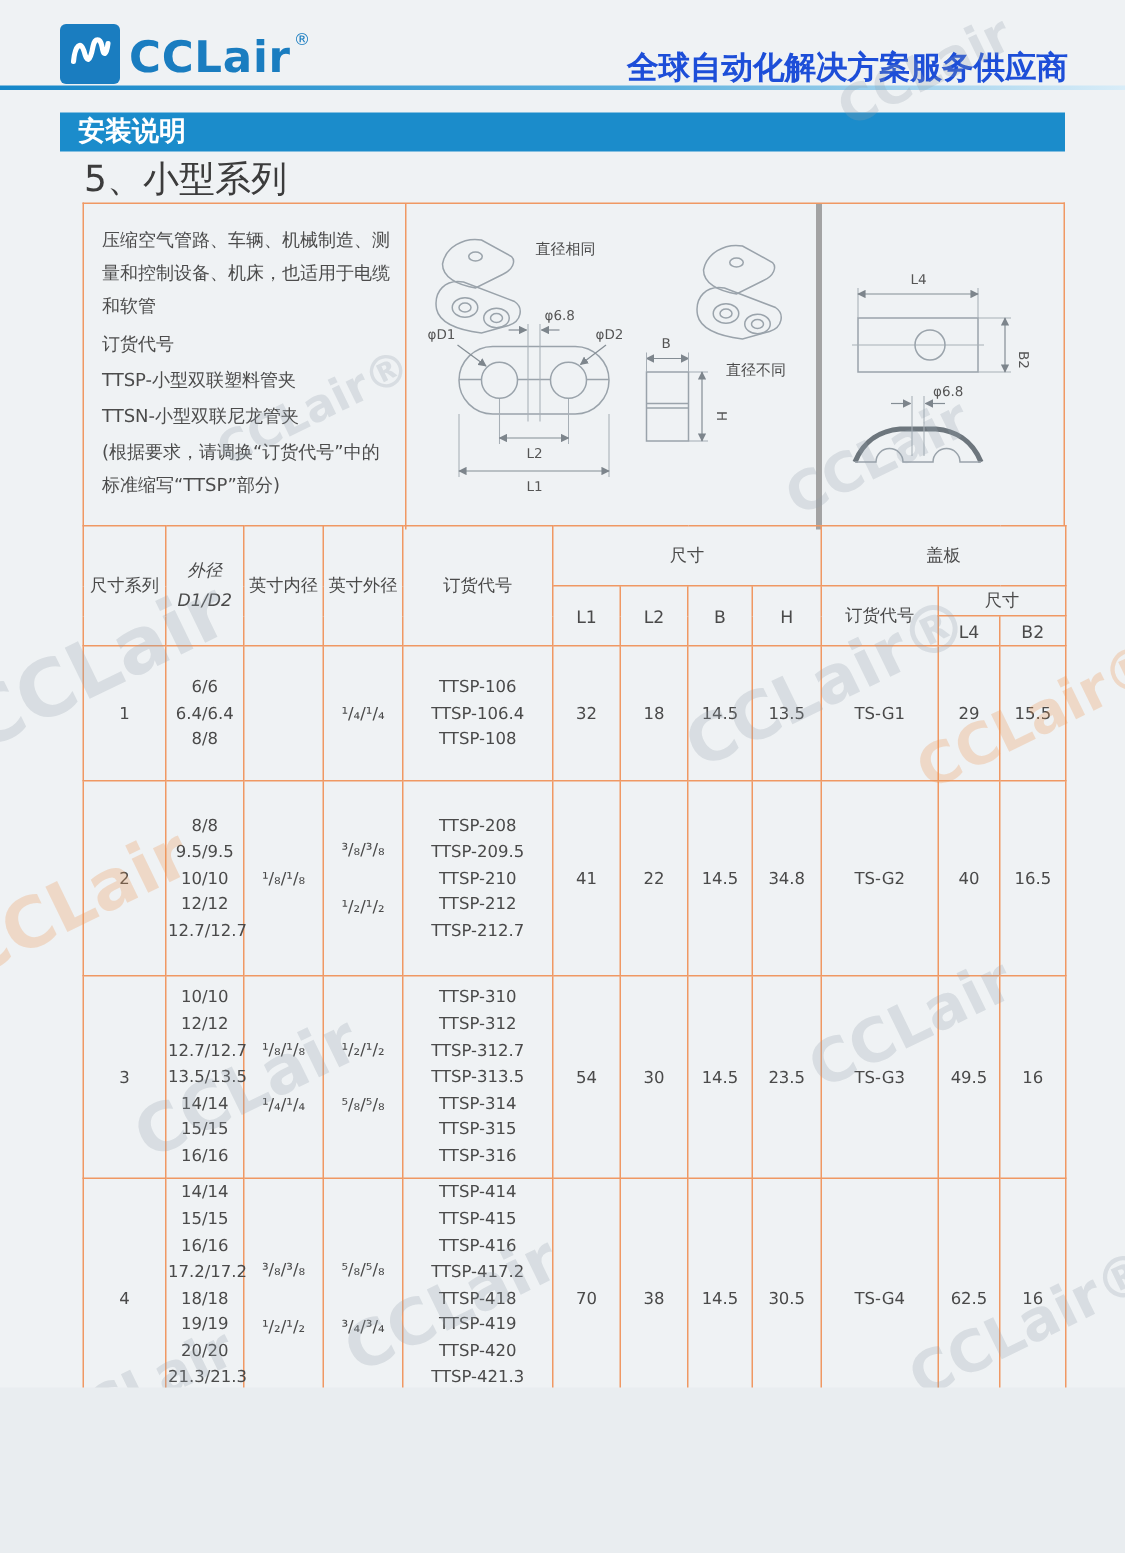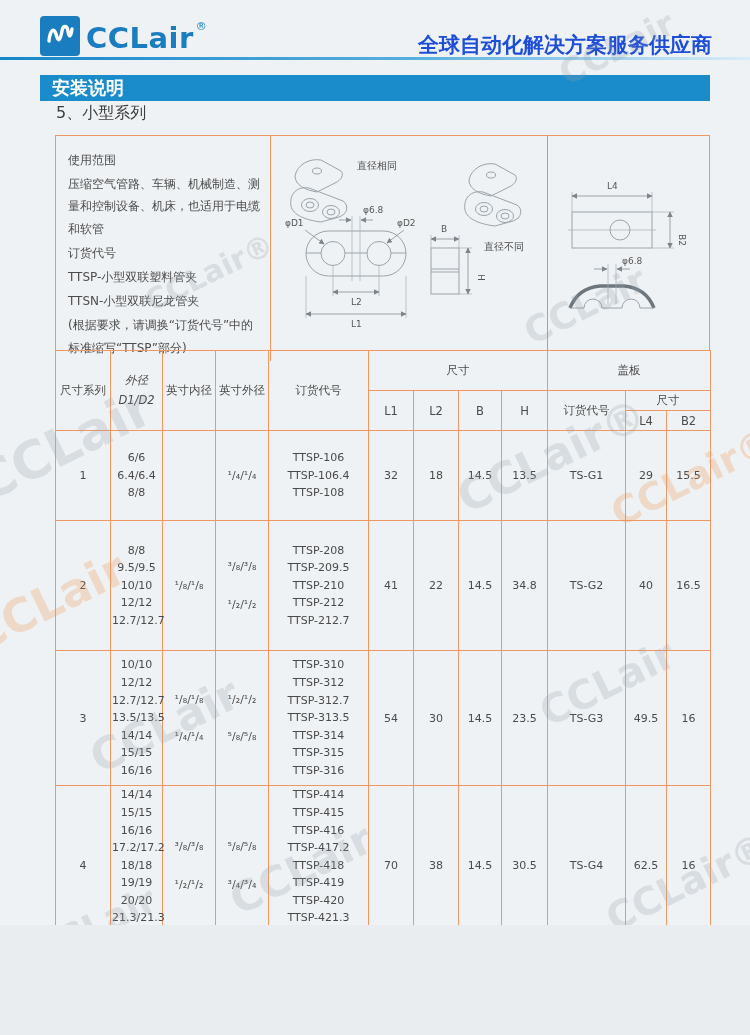--- a/index.html
+++ b/index.html
@@ -11,29 +11,29 @@
   .logo-mark{width:40px;height:40px;background:#1a7dc0;border-radius:4px;display:flex;align-items:center;justify-content:center;}
   .logo-text{font-size:29px;font-weight:bold;color:#1a7dc0;letter-spacing:.5px;margin-left:6px;line-height:44px;}
   .logo-reg{font-size:11px;color:#1a7dc0;margin-left:2px;line-height:14px;padding-top:4px;}
   .tagline{position:absolute;right:38px;top:31px;font-size:21px;font-weight:bold;color:#1d4ed8;}
   .hdr-line{position:absolute;left:0;top:57px;width:750px;height:3px;
             background:linear-gradient(90deg,#1587c9 0%,#57aedd 55%,#d9edf8 100%);}
 
   
   .banner{position:absolute;left:40px;top:75px;width:670px;height:26px;background:#1b8ccb;}
   .banner span{display:block;padding-left:12px;line-height:26px;font-size:18px;font-weight:bold;color:#ffffff;}
-  .sec-title{position:absolute;left:56px;top:103px;font-size:16px;color:#3c3c3c;font-weight:500;}
+  .sec-title{position:absolute;left:56px;top:103px;font-size:24px;color:#3c3c3c;font-weight:500;}
 
   
   .info-box{position:absolute;left:55px;top:135px;width:655px;height:215px;
             border:1px solid #f09863;border-bottom:none;box-sizing:border-box;
             display:grid;grid-template-columns:215px 277px 163px;}
   .info-text{border-right:1px solid #f09863;padding:13px 10px 0 12px;font-size:12px;color:#4c4c4c;line-height:1.85;box-sizing:border-box;}
   .info-text .blk{margin:0 0 2px 0;}
-  .diagram-mid{border-right:1px solid #a3a3a3;box-sizing:border-box;}
+  .diagram-mid{border-right:4px solid #a3a3a3;box-sizing:border-box;}
   svg .outl{stroke:#9aa3ab;fill:none;stroke-width:1;}
   svg .dim{stroke:#848d94;stroke-width:.8;fill:none;}
   svg .ext{stroke:#a7afb6;stroke-width:.7;fill:none;}
   svg text.dtxt{font-family:"DejaVu Sans",sans-serif;font-size:9px;fill:#555;}
   svg text.clab{font-family:"DejaVu Sans",sans-serif;font-size:10px;fill:#4c4c4c;}
 
   
   table.spec{position:absolute;left:55px;top:350px;width:655px;border-collapse:collapse;table-layout:fixed;}
   table.spec th,table.spec td{border:1px solid #f09863;font-weight:normal;color:#4a4a4a;
       font-size:11px;text-align:center;vertical-align:middle;padding:0 1px;box-sizing:border-box;}
@@ -71,21 +71,20 @@
   <div class="tagline">全球自动化解决方案服务供应商</div>
   <div class="hdr-line"></div>
 
   <div class="banner">
     <span>安装说明</span>
   </div>
   <div class="sec-title">5、小型系列</div>
 
   <div class="info-box">
     <div class="info-text">
-      <div class="blk">使用范围</div>
       <div class="blk">压缩空气管路、车辆、机械制造、测量和控制设备、机床，也适用于电缆和软管</div>
       <div class="blk">订货代号</div>
       <div class="blk">TTSP-小型双联塑料管夹</div>
       <div class="blk">TTSN-小型双联尼龙管夹</div>
       <div class="blk">(根据要求，请调换“订货代号”中的标准缩写“TTSP”部分)</div>
     </div>
 
     <div class="diagram-mid">
       <svg width="276" height="213" viewBox="0 0 276 213">
         <defs>

